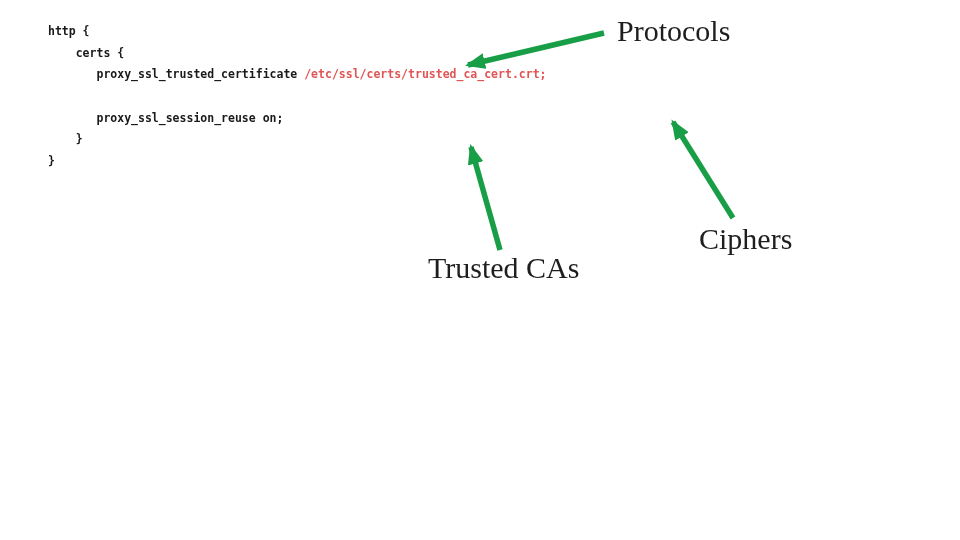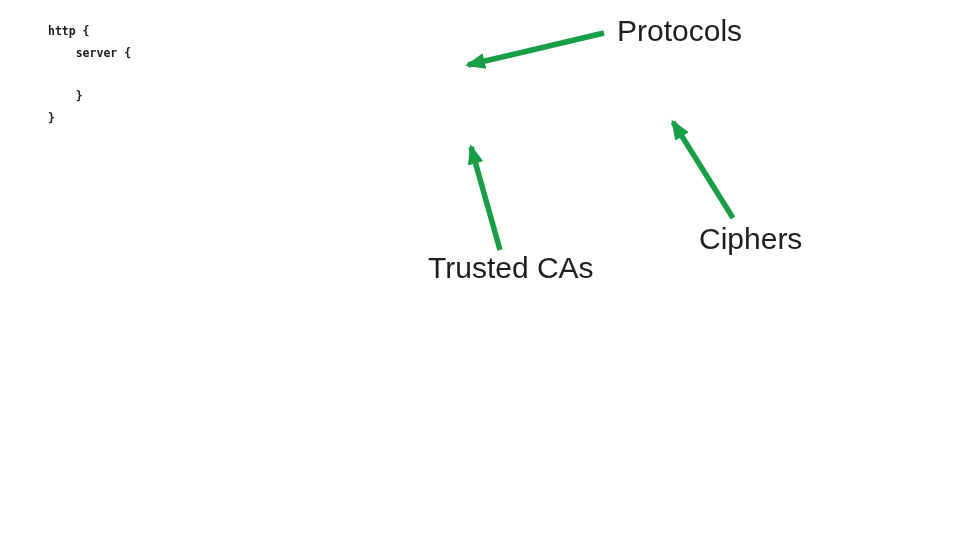--- a/index.html
+++ b/index.html
@@ -22,21 +22,21 @@
     font-size: 11.5px;
     color: #1a1a1a;
     font-weight: bold;
   }
   .code-line { white-space: pre; height: 21.7px; line-height: 21.7px; }
   .code-line .val { color: #e05555; }
 
   
   .callout-label {
     position: absolute;
-    font-family: Liberation Sans, sans-serif;
+    font-family: Liberation Serif, serif;
     font-size: 30px;
     color: #1e1e1e;
     white-space: nowrap;
   }
   .label-protocols { left: 617px; top: 14px; }
   .label-ciphers   { left: 699px; top: 222px; }
   .label-trusted   { left: 428px; top: 251px; }
 
   
   .arrow-layer {
@@ -60,22 +60,24 @@
     color: #a6a6a6;
   }
 </style>
 </head>
 <body>
 
 <div class="slide">
 
   <div class="code-block">
     <div class="code-line"><span>http {</span><span class="val"></span></div>
-    <div class="code-line"><span>    server {</span><span class="val"></span></div>
+    <div class="code-line"><span>    certs {</span><span class="val"></span></div>
+    <div class="code-line"><span>       proxy_ssl_trusted_certificate </span><span class="val">/etc/ssl/certs/trusted_ca_cert.crt;</span></div>
     <div class="code-line"><span></span><span class="val"></span></div>
+    <div class="code-line"><span>       proxy_ssl_session_reuse on;</span><span class="val"></span></div>
     <div class="code-line"><span>    }</span><span class="val"></span></div>
     <div class="code-line"><span>}</span><span class="val"></span></div>
   </div>
 
   <div class="callout-label label-protocols">Protocols</div>
   <div class="callout-label label-trusted">Trusted CAs</div>
   <div class="callout-label label-ciphers">Ciphers</div>
 
   <svg class="arrow-layer" width="960" height="540" viewBox="0 0 960 540" xmlns="http://www.w3.org/2000/svg">
     <defs>

